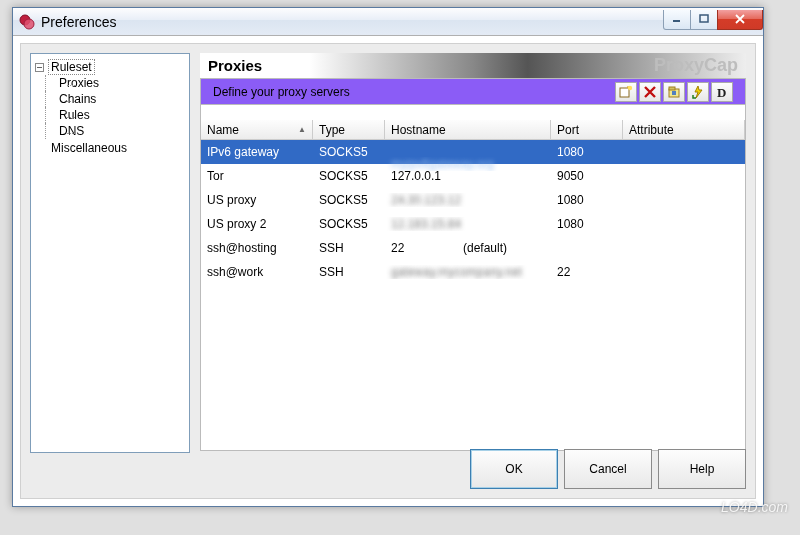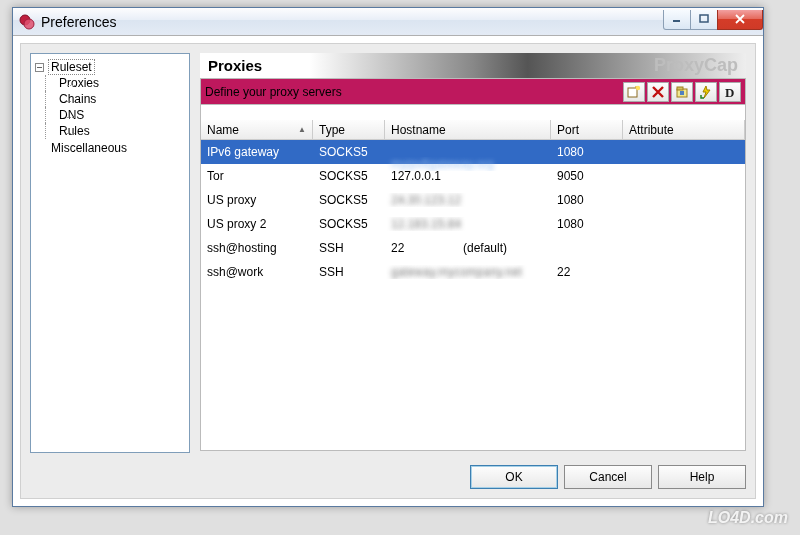--- a/index.html
+++ b/index.html
@@ -141,24 +141,24 @@
   margin-left: auto;
   font-size: 18px;
   font-weight: bold;
   color: #bdbdbd;
   font-family: "Segoe UI", sans-serif;
 }
 .toolbar-row {
   height: 26px;
   border: 1px solid #bbb;
   border-top: none;
-  background: #be185d;
-  display: flex;
-  align-items: center;
-  padding: 0 4px;
+  background: #8b5cf6;
+  display: flex;
+  align-items: center;
+  padding: 0 12px;
 }
 .toolbar-desc { flex: 1; color: #000; }
 .tb-buttons { display: flex; gap: 2px; }
 .tb-btn {
   width: 22px; height: 20px;
   border: 1px solid #aaa;
   background: linear-gradient(#fdfdfd,#e7e7e7);
   display: flex; align-items: center; justify-content: center;
 }
 .tb-btn svg { width: 14px; height: 14px; }
@@ -199,33 +199,33 @@
 .cell { padding: 0 6px; overflow: hidden; white-space: nowrap; }
 .cell.c-host.blur { color: transparent; text-shadow: 0 0 5px rgba(100,100,100,0.9); }
 .row.selected .cell.c-host.blur { text-shadow: 0 0 5px rgba(150,190,240,0.95); margin-top: 24px; }
 .button-row {
   position: absolute;
   right: 10px; bottom: 10px;
   display: flex;
   gap: 6px;
 }
 .dlg-btn {
-  width: 88px; height: 24px;
+  width: 88px; height: 40px;
   background: linear-gradient(#fdfdfd,#e8e8e8);
   border: 1px solid #8a8a8a;
   font-size: 12px;
   display: flex; align-items: center; justify-content: center;
 }
 .dlg-btn.default { border: 1px solid #3c7fb1; box-shadow: inset 0 0 0 1px #a6d0e7; }
 .watermark {
   position: absolute;
-  right: 12px; bottom: 8px;
+  right: 12px; bottom: 20px;
   color: rgba(255,255,255,0.85);
-  font-size: 16px;
-  font-weight: bold;
+  font-size: 14px;
+  font-weight: normal;
   text-shadow: 0 0 3px rgba(0,0,0,0.4);
   font-style: italic;
 }
 </style>
 </head>
 <body>
 
 <div class="outer-frame">
   <div class="titlebar">
     <span class="app-icon">
@@ -257,22 +257,22 @@
   <div class="client">
 
     <div class="tree-pane">
       <div class="tree">
         <ul>
           <li class="lvl0">
             <span class="expander">–</span><span class="node selected">Ruleset</span>
             <ul>
               <li class="lvl1"><span class="node">Proxies</span></li>
               <li class="lvl1"><span class="node">Chains</span></li>
+              <li class="lvl1"><span class="node">Rules</span></li>
               <li class="lvl1"><span class="node last-child">DNS</span></li>
-              <li class="lvl1"><span class="node">Rules</span></li>
             </ul>
           </li>
           <li class="lvl0"><span class="spacer"></span><span class="node">Miscellaneous</span></li>
         </ul>
       </div>
     </div>
 
     <div class="content-pane">
       <div class="section-header">
         <span class="section-title">Proxies</span>

